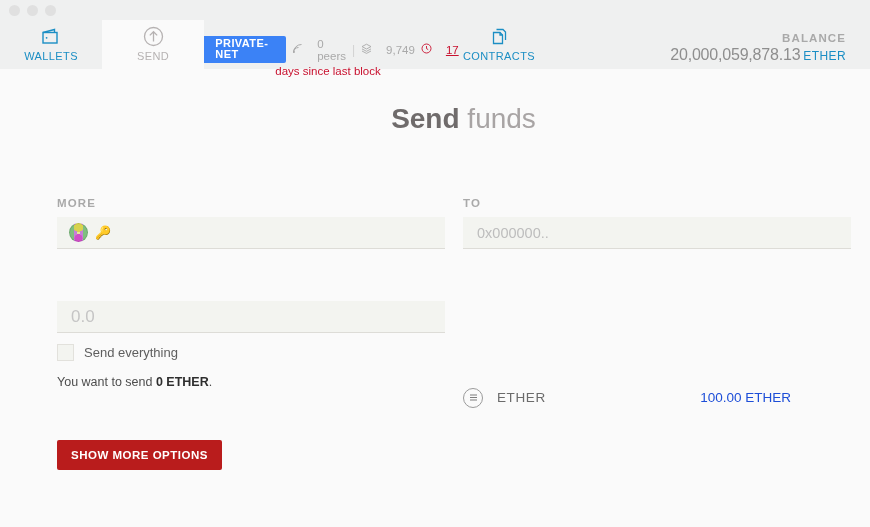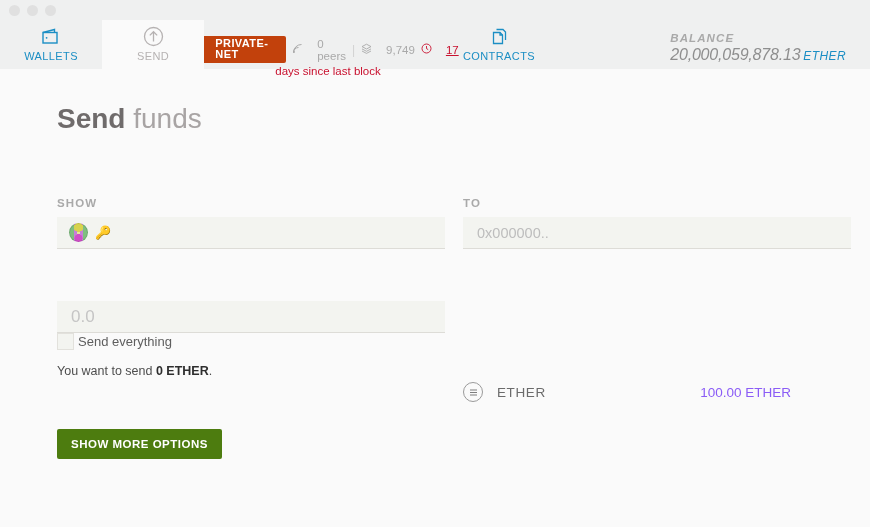--- a/index.html
+++ b/index.html
@@ -69,21 +69,21 @@
     display: flex;
     flex-direction: column;
     align-items: center;
   }
   .netstatus-row {
     display: flex;
     align-items: center;
     gap: 6px;
   }
   .badge {
-    background: #c2410c;
+    background: #3b82f6;
     color: #fff;
     font-size: 11px;
     font-weight: bold;
     letter-spacing: .4px;
     padding: 2px 18px 3px;
     border-radius: 2px;
     line-height: 1;
   }
   .stat {
     display: inline-flex;
@@ -98,22 +98,21 @@
   .netstatus-sub {
     font-size: 11.5px;
     color: #c8102e;
     margin-top: 2px;
   }
 
   
   .balance-block {
     margin-left: auto;
     padding: 12px 24px 0 0;
-    text-align: left;
-    font-style: italic;
+    text-align: right;
   }
   .balance-label {
     font-size: 11.5px;
     color: #a9a9a9;
     letter-spacing: 1.1px;
     font-weight: bold;
   }
   .balance-row { margin-top: 2px; }
   .balance-value {
     font-size: 16px;
@@ -127,20 +126,21 @@
     letter-spacing: .4px;
     margin-left: 3px;
   }
 
   
   .page { padding: 34px 0 0 57px; }
   .page-title {
     font-size: 28px;
     color: #a8a4a4;
     font-weight: 300;
+    text-align: center;
   }
   .page-title b { color: #6f6b6b; font-weight: bold; }
 
   .form-grid {
     margin-top: 62px;
     display: grid;
     grid-template-columns: 388px 388px;
     column-gap: 18px;
   }
   .field-label {
@@ -196,47 +196,48 @@
   .unit-name {
     margin-left: 14px;
     font-size: 13.5px;
     color: #6b6b6b;
     letter-spacing: .6px;
   }
   .unit-amount {
     margin-left: auto;
     margin-right: 60px;
     font-size: 13.5px;
-    color: #8b5cf6;
+    color: #1d4ed8;
   }
 
   .checkbox-row {
     display: flex;
     align-items: center;
-    gap: 4px;
+    gap: 10px;
+    margin-top: 11px;
   }
   .checkbox {
     width: 17px; height: 17px;
     background: #f3f4f0;
     border: 1px solid #e2e1dc;
     cursor: pointer;
     flex: none;
   }
   .checkbox-label { font-size: 13px; color: #5e5e5e; }
   .summary-line {
     margin-top: 14px;
     font-size: 12.5px;
     color: #4d4d4d;
   }
   .summary-line b { font-weight: bold; color: #2e2e2e; }
 
   .btn-primary {
     margin-top: 51px;
     display: inline-block;
-    background: #4d7c0f;
+    background: #b91c1c;
     color: #fff;
     border: none;
     font-family: inherit;
     font-size: 11.5px;
     font-weight: bold;
     letter-spacing: .5px;
     padding: 9px 14px;
     border-radius: 2px;
     cursor: pointer;
   }
@@ -337,21 +338,21 @@
 
 <div class="page">
 
   <div class="page-title">
     <b>Send</b><span> funds</span>
   </div>
 
   <div class="form-grid">
 
     <div>
-      <div class="field-label">SHOW</div>
+      <div class="field-label">MORE</div>
       <div class="field-box from-box">
         <span class="identicon"></span>
         <span class="key-glyph">🔑</span>
       </div>
     </div>
 
     <div>
       <div class="field-label">TO</div>
       <div class="field-box">
         <span class="placeholder">0x000000..</span>

